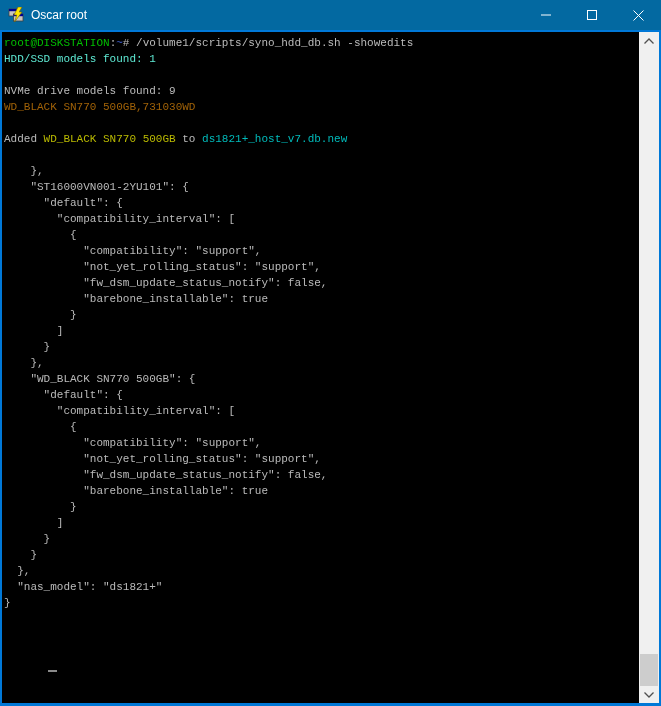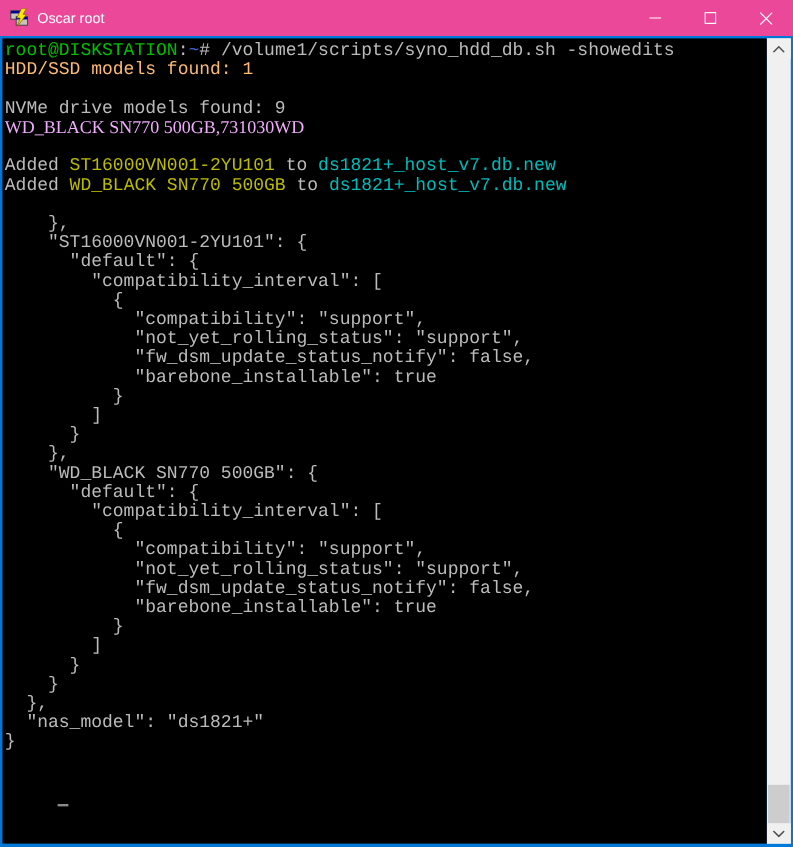--- a/index.html
+++ b/index.html
@@ -25,21 +25,21 @@
     position:absolute; top:32px; left:2px; right:2px; bottom:3px;
     display:flex;
   }
   .terminal {
     flex:1 1 auto; background:#000; overflow:hidden; position:relative;
     padding:3px 0 0 2px;
   }
   .term-line {
     height:16px; line-height:16px; white-space:pre;
     font-family:"Liberation Mono","DejaVu Sans Mono",monospace;
-    font-size:15px; color:#BBBBBB;
+    font-size:11px; color:#BBBBBB;
   }
   .cursor-dash {
     position:absolute; left:46px; top:638px; width:9px; height:2px;
     background:#8a8a8a;
   }
   .scrollbar {
     flex:0 0 20px; background:#F0F0F0; display:flex; flex-direction:column;
   }
   .scroll-btn {
     height:17px; flex:0 0 auto; display:flex; align-items:center;
@@ -49,21 +49,21 @@
   .scroll-thumb {
     position:absolute; left:1px; right:1px; bottom:0; height:32px;
     background:#CDCDCD;
   }
 </style>
 </head>
 <body>
 
 <div class="window" style="background: rgb(0, 120, 215);">
 
-  <div class="titlebar" style="background: #ec4899;">
+  <div class="titlebar" style="background: #0369a1;">
     <span class="app-icon">
       <svg width="16" height="16" viewBox="0 0 16 16">
         <rect x="1" y="2" width="9" height="7" fill="#C8C4BC" stroke="#404040" stroke-width="0.8"></rect>
         <rect x="1" y="2" width="9" height="2.2" fill="#000090"></rect>
         <rect x="5.5" y="7" width="9.5" height="7" fill="#C8C4BC" stroke="#404040" stroke-width="0.8"></rect>
         <rect x="5.5" y="7" width="9.5" height="2.2" fill="#000090"></rect>
         <polygon points="10,0 14,0 11.2,5 14,5 6.5,15 8.8,8 6,8" fill="#FFE800" stroke="#7A6000" stroke-width="0.6"></polygon>
       </svg>
     </span>
     <span class="title-text">Oscar root</span>
@@ -84,26 +84,25 @@
           <line x1="10.5" y1="0.5" x2="0.5" y2="10.5" stroke="#fff" stroke-width="1"></line>
         </svg>
       </button>
     </div>
   </div>
 
   <div class="main">
     <div class="terminal" style="background: rgb(0, 0, 0);">
 
       <div class="term-line"><span style="color: rgb(0, 191, 0);">root@DISKSTATION</span><span style="color: rgb(187, 187, 187);">:</span><span style="color: rgb(68, 102, 221);">~</span><span style="color: rgb(187, 187, 187);"># /volume1/scripts/syno_hdd_db.sh -showedits</span></div>
-        <div class="term-line"><span style="color: #fdba74;">HDD/SSD models found: 1</span></div>
+        <div class="term-line"><span style="color: #5eead4;">HDD/SSD models found: 1</span></div>
         <div class="term-line">&nbsp;</div>
         <div class="term-line"><span style="color: rgb(187, 187, 187);">NVMe drive models found: 9</span></div>
-        <div class="term-line"><span style="color: #f0abfc; font-family: Liberation Serif, serif;">WD_BLACK SN770 500GB,731030WD</span></div>
+        <div class="term-line"><span style="color: #a16207;">WD_BLACK SN770 500GB,731030WD</span></div>
         <div class="term-line">&nbsp;</div>
-        <div class="term-line"><span style="color: rgb(187, 187, 187);">Added </span><span style="color: rgb(187, 187, 0);">ST16000VN001-2YU101</span><span style="color: rgb(187, 187, 187);"> to </span><span style="color: rgb(0, 187, 187);">ds1821+_host_v7.db.new</span></div>
         <div class="term-line"><span style="color: rgb(187, 187, 187);">Added </span><span style="color: rgb(187, 187, 0);">WD_BLACK SN770 500GB</span><span style="color: rgb(187, 187, 187);"> to </span><span style="color: rgb(0, 187, 187);">ds1821+_host_v7.db.new</span></div>
         <div class="term-line">&nbsp;</div>
         <div class="term-line"><span style="color: rgb(187, 187, 187);">    },</span></div>
         <div class="term-line"><span style="color: rgb(187, 187, 187);">    "ST16000VN001-2YU101": {</span></div>
         <div class="term-line"><span style="color: rgb(187, 187, 187);">      "default": {</span></div>
         <div class="term-line"><span style="color: rgb(187, 187, 187);">        "compatibility_interval": [</span></div>
         <div class="term-line"><span style="color: rgb(187, 187, 187);">          {</span></div>
         <div class="term-line"><span style="color: rgb(187, 187, 187);">            "compatibility": "support",</span></div>
         <div class="term-line"><span style="color: rgb(187, 187, 187);">            "not_yet_rolling_status": "support",</span></div>
         <div class="term-line"><span style="color: rgb(187, 187, 187);">            "fw_dsm_update_status_notify": false,</span></div>

